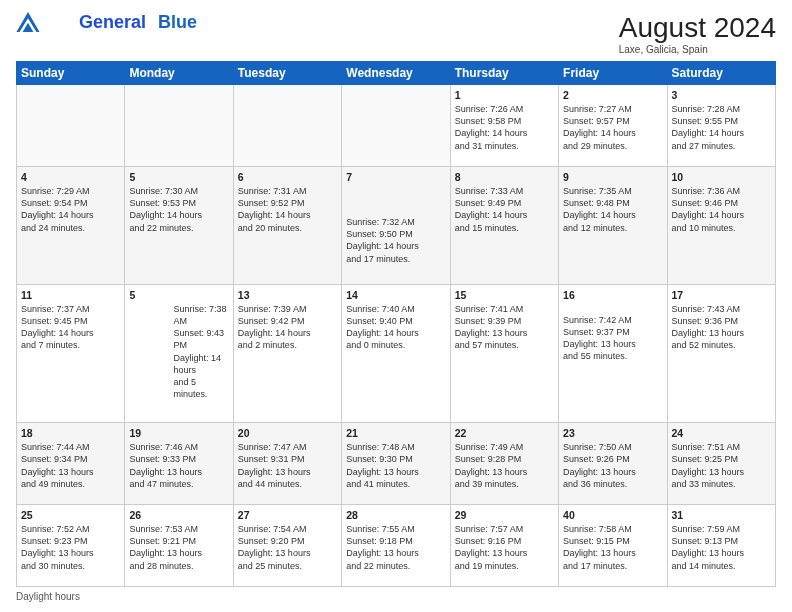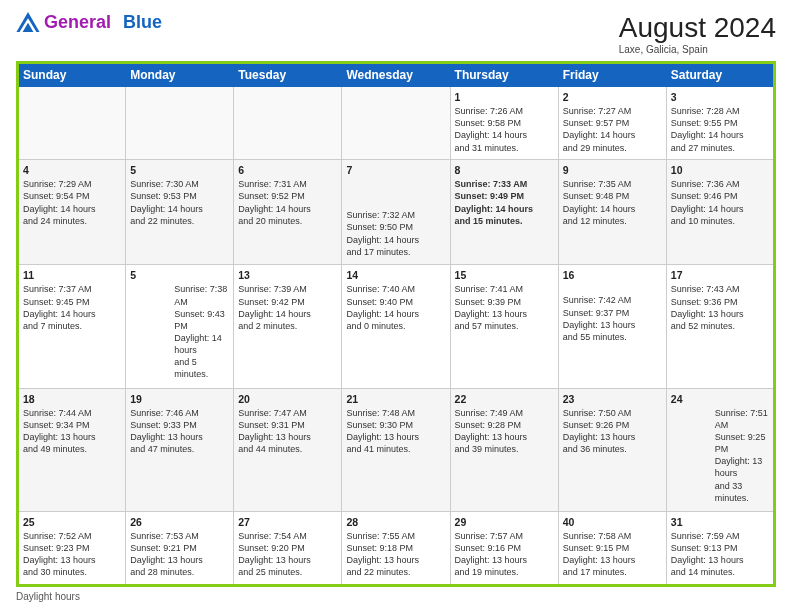--- a/index.html
+++ b/index.html
@@ -26,40 +26,40 @@
     .logo {
       display: flex;
       align-items: center;
       gap: 4px;
     }
     .logo-text {
       font-size: 18px;
       font-weight: bold;
       line-height: 1;
     }
-    .logo-general { color: #a21caf; }
+    .logo-general { color: #1d4ed8; margin-left: 35px; }
     .logo-blue { color: #1565c0; margin-left: 12px; }
     .logo-icon {
       width: 24px;
       height: 20px;
     }
     .title-block {
     }
     .month-year {
       font-size: 28px;
       font-weight: normal;
       color: #222;
     }
     .location {
       font-size: 10px;
       color: #444;
     }
     .calendar {
       flex: 1;
-      border: 3px solid #84cc16;
+      border: 1px solid #84cc16;
       border-collapse: collapse;
       width: 100%;
       table-layout: fixed;
       padding-left: 13px;
     }
     .calendar th {
       background: #1565c0;
       color: #fff;
       font-size: 12px;
       font-weight: bold;
@@ -188,21 +188,21 @@
           </td>
           <td>
             <span class="day-num">7</span>
             <div class="day-info" style="white-space: pre-line; margin-top: 32px;">Sunrise: 7:32 AM
 Sunset: 9:50 PM
 Daylight: 14 hours
 and 17 minutes.</div>
           </td>
           <td>
             <span class="day-num">8</span>
-            <div class="day-info" style="white-space: pre-line; font-weight: bold;">Sunrise: 7:33 AM
+            <div class="day-info" style="white-space: pre-line;">Sunrise: 7:33 AM
 Sunset: 9:49 PM
 Daylight: 14 hours
 and 15 minutes.</div>
           </td>
           <td>
             <span class="day-num">9</span>
             <div class="day-info" style="white-space: pre-line;">Sunrise: 7:35 AM
 Sunset: 9:48 PM
 Daylight: 14 hours
 and 12 minutes.</div>
@@ -304,21 +304,21 @@
           </td>
           <td>
             <span class="day-num">23</span>
             <div class="day-info" style="white-space: pre-line;">Sunrise: 7:50 AM
 Sunset: 9:26 PM
 Daylight: 13 hours
 and 36 minutes.</div>
           </td>
           <td>
             <span class="day-num">24</span>
-            <div class="day-info" style="white-space: pre-line; margin-left: 44px;">Sunrise: 7:51 AM
+            <div class="day-info" style="white-space: pre-line;">Sunrise: 7:51 AM
 Sunset: 9:25 PM
 Daylight: 13 hours
 and 33 minutes.</div>
           </td>
         </tr>
         <tr>
           <td>
             <span class="day-num">25</span>
             <div class="day-info" style="white-space: pre-line;">Sunrise: 7:52 AM
 Sunset: 9:23 PM

